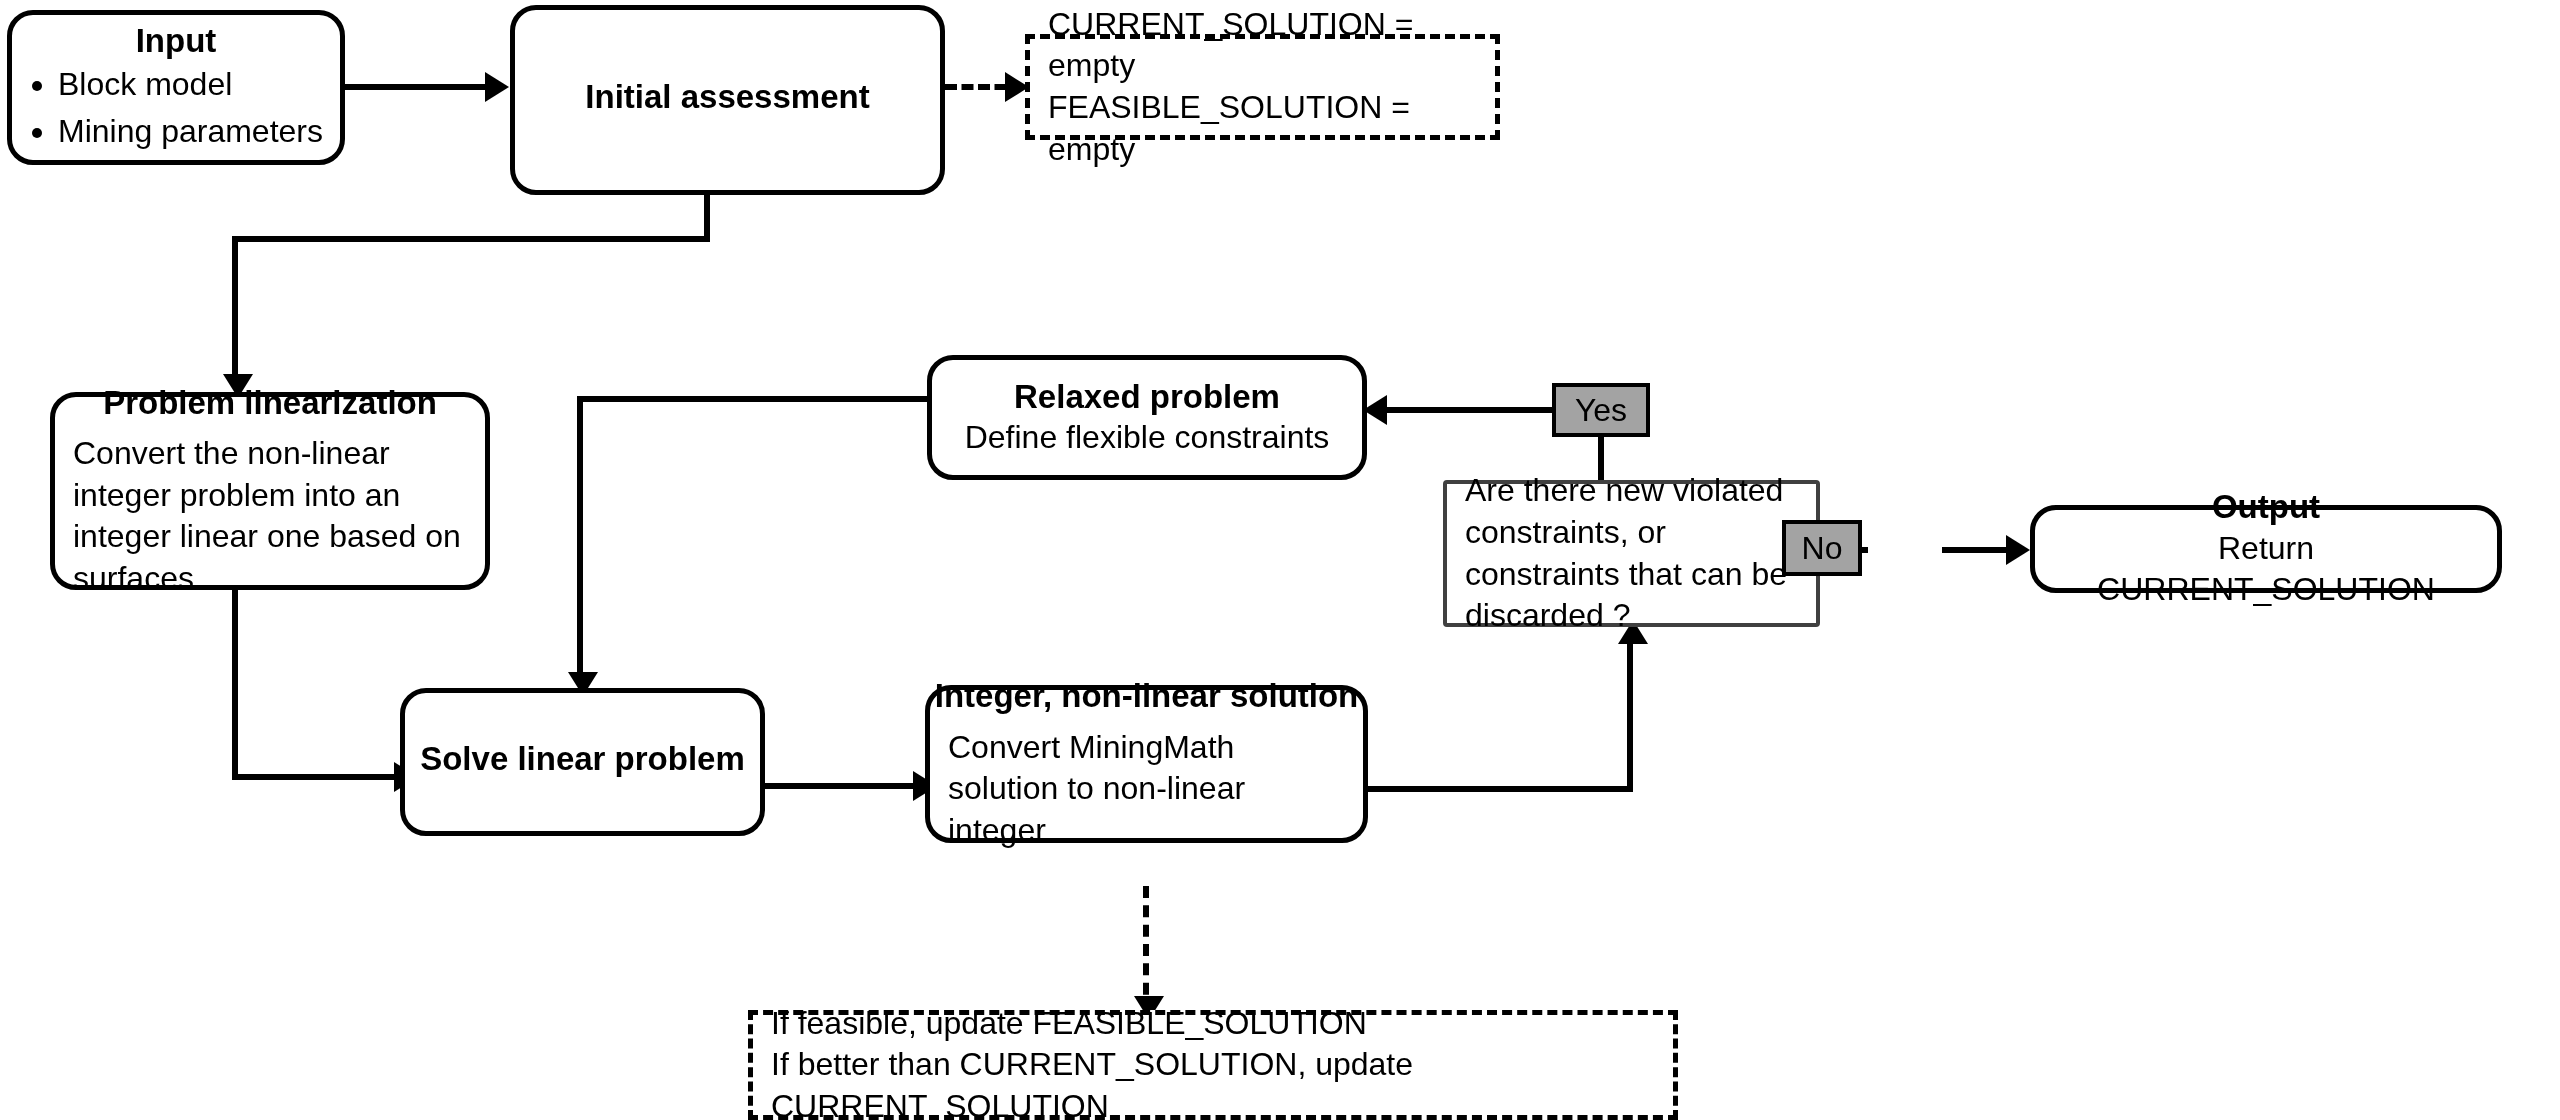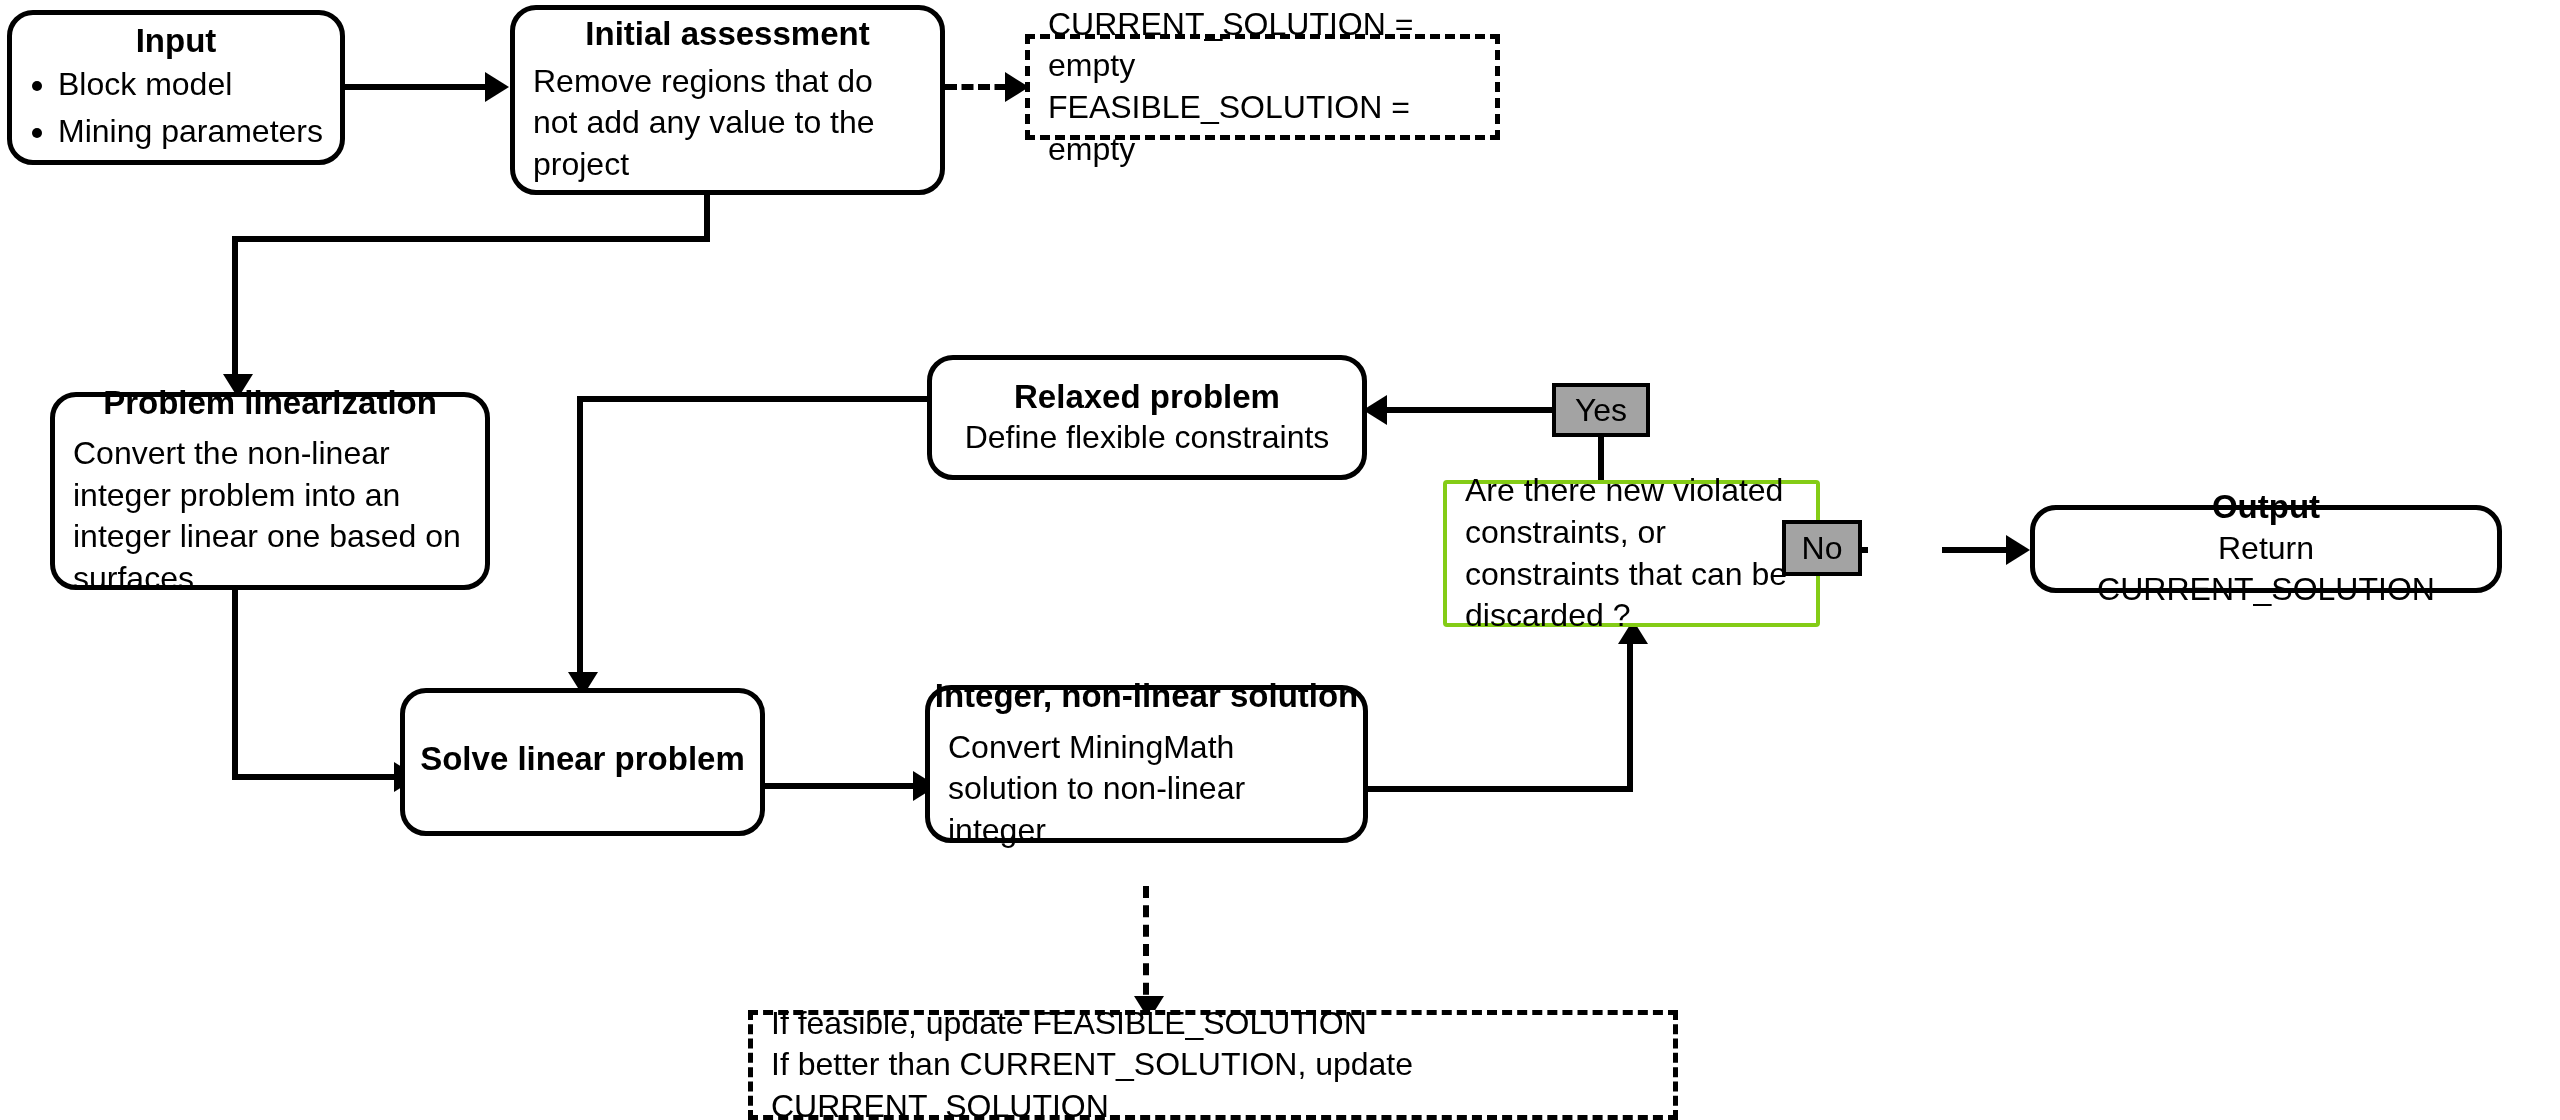--- a/index.html
+++ b/index.html
@@ -30,21 +30,21 @@
     z-index: 5;
   }
   .rounded {
     border-radius: 26px;
   }
   .dashed {
     border: 5px dashed #000000;
     border-radius: 0;
   }
   .plain {
-    border: 4px solid #84cc16;
+    border: 4px solid #404040;
     border-radius: 4px;
   }
   .label-box {
     position: absolute;
     box-sizing: border-box;
     background: #a3a3a3;
     border: 4px solid #000000;
     display: flex;
     align-items: center;
     justify-content: center;
@@ -182,21 +182,20 @@
   <div class="node rounded" style="left:7px; top:10px; width:338px; height:155px;">
     <div class="title">Input</div>
     <ul class="bullets">
       <li>Block model</li>
       <li>Mining parameters</li>
     </ul>
   </div>
 
   <div class="node rounded" style="left:510px; top:5px; width:435px; height:190px;">
     <div class="title" style="margin-bottom:6px;">Initial assessment</div>
-    <div class="body-text node-inner">Remove regions that do not add any value to the project</div>
   </div>
 
   <div class="node rounded" style="left:50px; top:392px; width:440px; height:198px;">
     <div class="title" style="margin-bottom:10px;">Problem linearization</div>
     <div class="body-text node-inner">Convert the non-linear integer problem into an integer linear one based on surfaces</div>
   </div>
 
   <div class="node dashed" style="left:1025px; top:34px; width:475px; height:106px; justify-content:center;">
     <div class="body-text node-inner">CURRENT_SOLUTION = empty</div>
     <div class="body-text node-inner">FEASIBLE_SOLUTION = empty</div>

